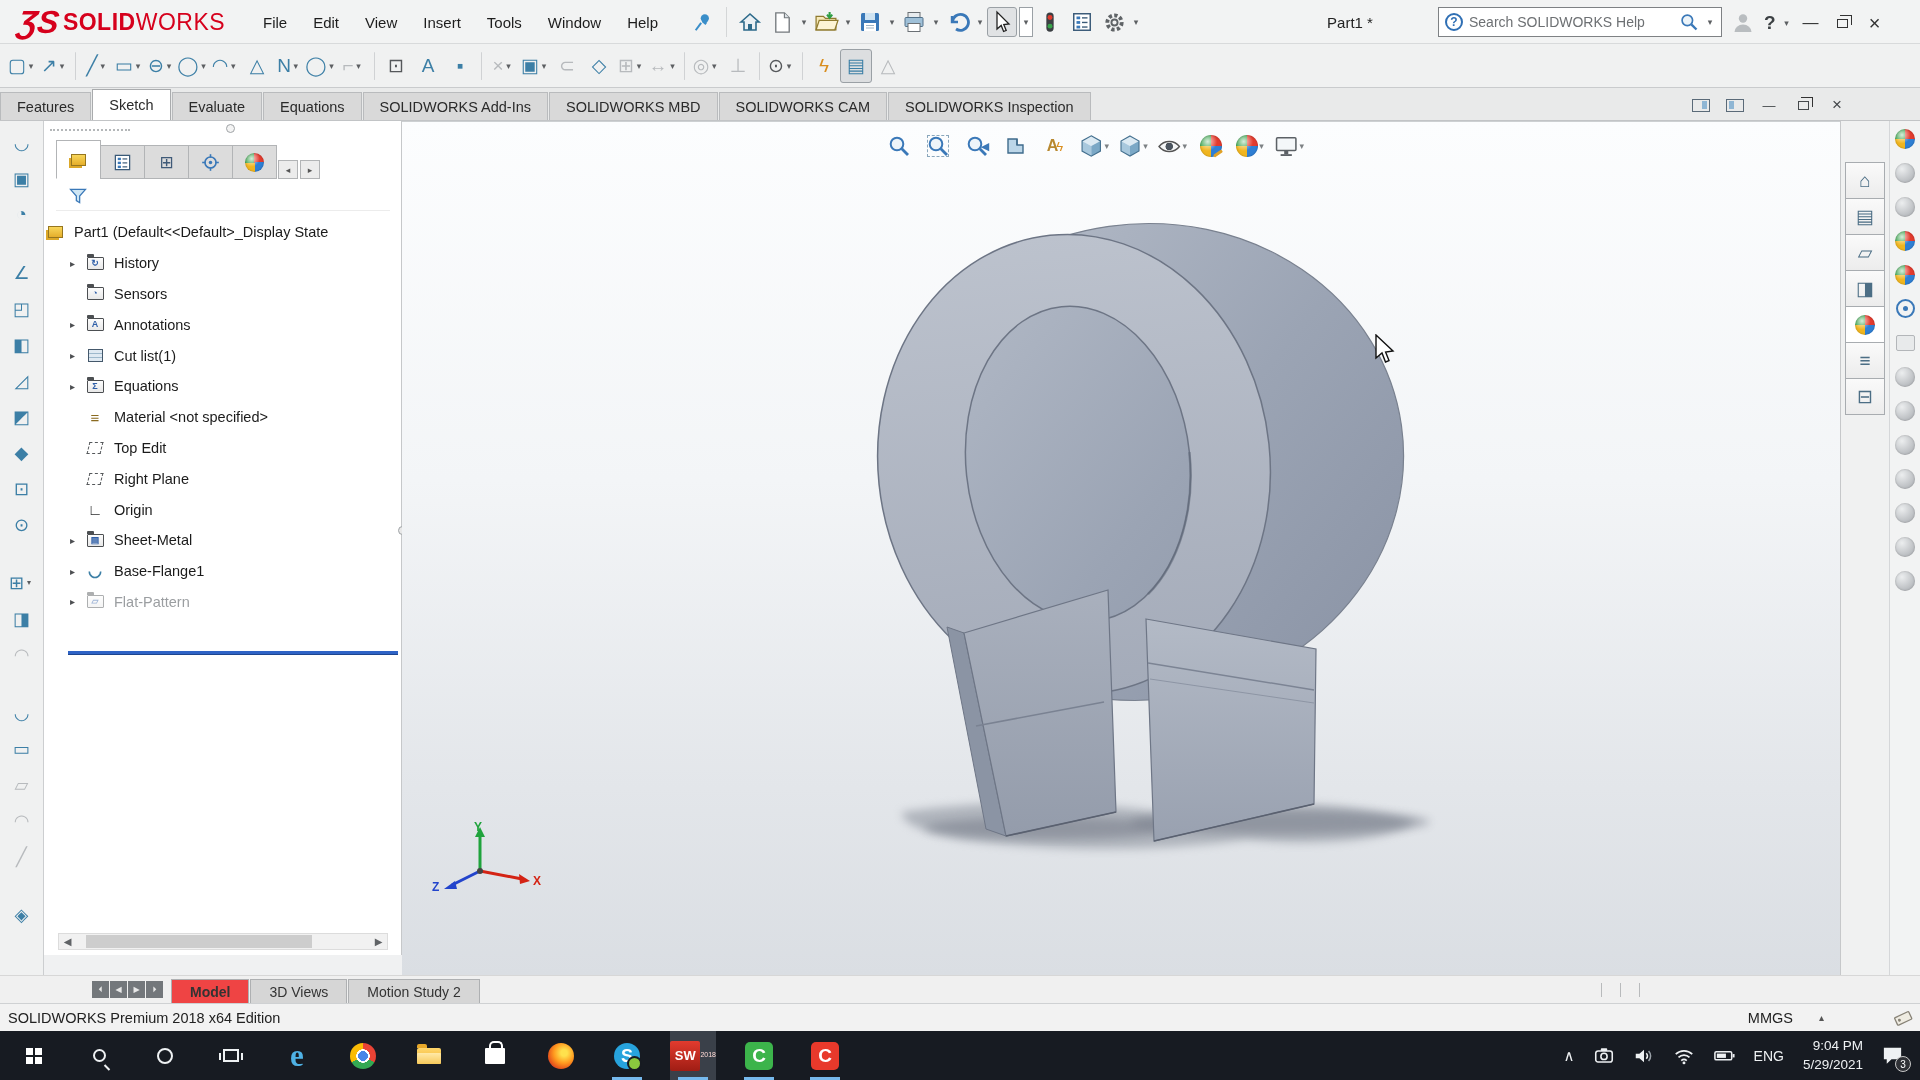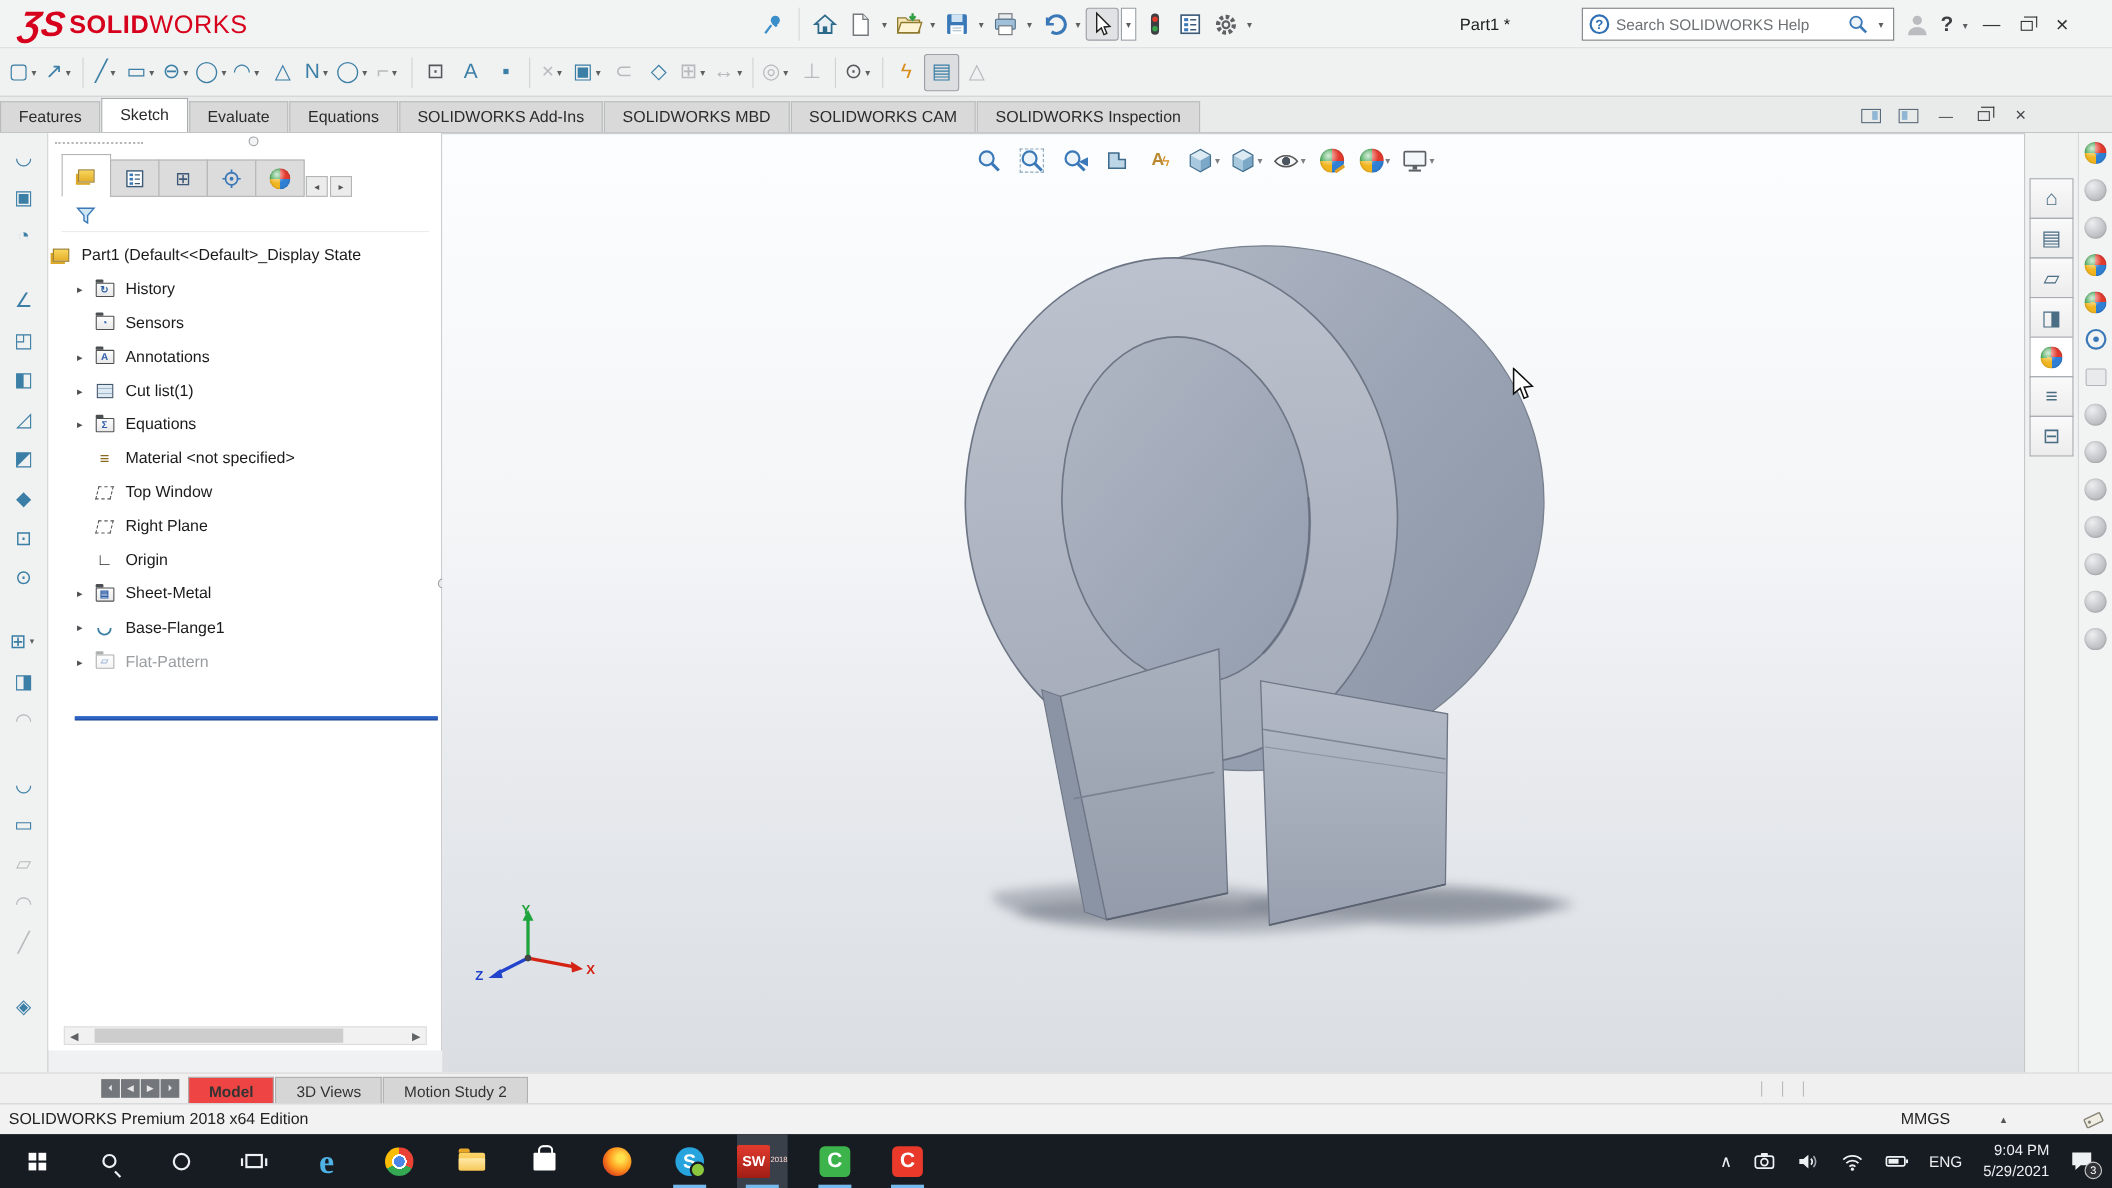--- a/index.html
+++ b/index.html
@@ -290,20 +290,44 @@
         </symbol>
     </defs>
   </svg>
 
   <div id="menubar" class="abs">
     <div class="abs brand">
       <span class="bz">ƷS</span>
         <span class="bs">SOLID</span>
         <span class="bw">WORKS</span>
     </div>
+    <div id="menus" class="abs f">
+
+    <div class="menu-item">
+          <span>File</span>
+        </div>
+        <div class="menu-item">
+          <span>Edit</span>
+        </div>
+        <div class="menu-item">
+          <span>View</span>
+        </div>
+        <div class="menu-item">
+          <span>Insert</span>
+        </div>
+        <div class="menu-item">
+          <span>Tools</span>
+        </div>
+        <div class="menu-item">
+          <span>Window</span>
+        </div>
+        <div class="menu-item">
+          <span>Help</span>
+        </div>
+      </div>
     <div class="abs f qa" style="left:688px;top:0">
       <span class="ib">
           <svg width="22" height="22">
             <use href="#s-pin"></use>
           </svg>
         </span>
       <span class="vline"></span>
       <span class="ib">
           <svg width="24" height="24">
             <use href="#s-home"></use>
@@ -691,21 +715,21 @@
             <span class="tico">
               <span class="ic-mat"><span class="fg">≡</span></span>
             </span>
             <span class="tlab">Material &lt;not specified&gt;</span>
           </div>
           <div class="trow">
             <span class="tar">▸</span>
             <span class="tico">
               <span class="ic-plane"><span class="fg"></span></span>
             </span>
-            <span class="tlab">Top Window</span>
+            <span class="tlab">Top Edit</span>
           </div>
           <div class="trow">
             <span class="tar">▸</span>
             <span class="tico">
               <span class="ic-plane"><span class="fg"></span></span>
             </span>
             <span class="tlab">Right Plane</span>
           </div>
           <div class="trow">
             <span class="tar">▸</span>
@@ -976,21 +1000,21 @@
     <span style="margin-left:auto;display:flex;align-self:center">
       <span class="tick"></span>
       <span class="tick"></span>
       <span class="tick"></span>
       <span style="width:280px"></span>
     </span>
   </div>
 
   <div id="statusbar" class="abs">
     <span style="margin-left:8px">SOLIDWORKS Premium 2018 x64 Edition</span>
-    <span style="margin-left:auto;margin-right:96px;display:flex;align-items:center;gap:46px">
+    <span style="margin-left:auto;margin-right:96px;display:flex;align-items:center;gap:26px">
       <span><span>MMGS</span></span>
       <span style="font-size:10px;color:#555">▴</span>
     </span>
     <span style="position:absolute;right:6px;top:3px"><svg width="22" height="22">
           <use href="#s-tag"></use>
         </svg></span>
   </div>
 
   <div id="taskbar" class="abs">
     <span id="tb-apps" style="display:flex;align-items:center">

